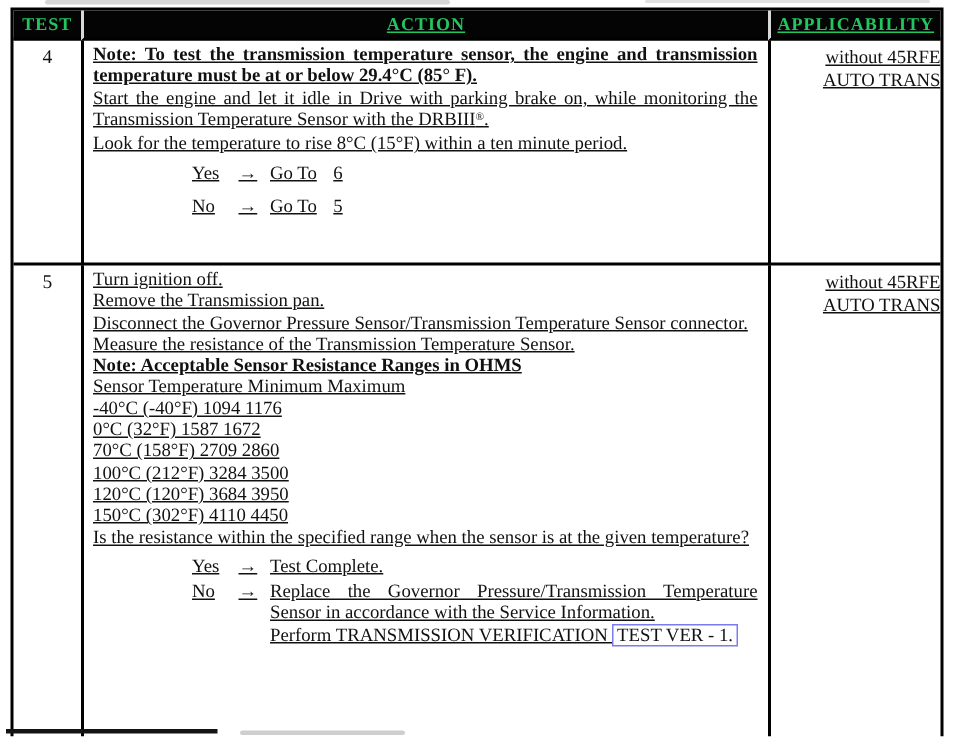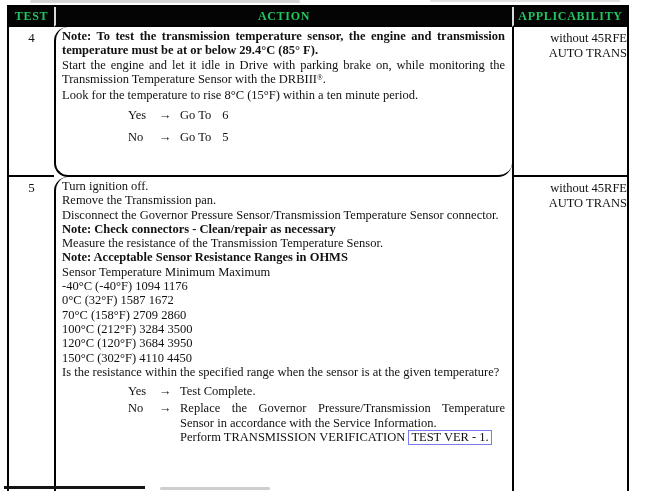--- a/index.html
+++ b/index.html
@@ -9,31 +9,31 @@
     overflow:hidden;
   }
   .dtable{
     position:absolute;left:7px;top:5px;width:622px;height:520px;
     box-sizing:border-box;border:2px solid #000;background:#fff;
     display:grid;
     grid-template-columns:45px 458px 1fr;
     grid-template-rows:20px 150px 1fr;
   }
   .cell{box-sizing:border-box;overflow:hidden;}
-  .c2,.c3{border-left:2px solid #000;}
+  .c2,.c3{border-left:2px solid #000;text-decoration:underline;}
   .hdr{
     background:#040404;color:#22c55e;font-weight:bold;font-size:12px;
     letter-spacing:0.7px;display:flex;align-items:center;justify-content:center;
     border-bottom:2px solid #000;
   }
   .hdr.c2,.hdr.c3{border-left:2px solid #d9d9d9;}
   .r2{border-bottom:2px solid #000;}
   .test-cell{text-align:center;padding-top:3px;font-size:13px;}
   .appl-cell{text-align:right;padding-top:4px;font-size:12.5px;line-height:14.6px;}
-  .action-cell{padding:2px 7px 12px 6px;font-size:12.5px;line-height:14.3px;border-radius:14px;}
+  .action-cell{padding:2px 7px 12px 6px;font-size:12.5px;line-height:14.3px;}
   .ln{text-align:justify;}
   .bold{font-weight:bold;}
   .reg{font-size:7.5px;position:relative;top:-3px;}
   .yn{display:flex;margin-left:66px;}
   .yn-label{width:31px;flex:none;}
   .yn-arrow{width:21px;flex:none;}
   .yn-body{flex:1;min-width:0;}
   .num{margin-left:11px;}
   .mt6{margin-top:6px;}
   .mt7{margin-top:7px;}
@@ -83,21 +83,20 @@
       <div>AUTO TRANS</div>
     </div>
 
     <div class="cell c1 test-cell">
       <span>5</span>
     </div>
     <div class="cell c2 action-cell">
       <div class="ln">Turn ignition off.</div>
       <div class="ln">Remove the Transmission pan.</div>
       <div class="ln">Disconnect the Governor Pressure Sensor/Transmission Temperature Sensor connector.</div>
-      <div class="ln bold">Note: Check connectors - Clean/repair as necessary</div>
       <div class="ln">Measure the resistance of the Transmission Temperature Sensor.</div>
       <div class="ln bold">Note: Acceptable Sensor Resistance Ranges in OHMS</div>
       <div class="ln">Sensor Temperature Minimum Maximum</div>
       <div class="ln">-40°C (-40°F) 1094 1176</div>
       <div class="ln">0°C (32°F) 1587 1672</div>
       <div class="ln">70°C (158°F) 2709 2860</div>
       <div class="ln">100°C (212°F) 3284 3500</div>
       <div class="ln">120°C (120°F) 3684 3950</div>
       <div class="ln">150°C (302°F) 4110 4450</div>
       <div class="ln">Is the resistance within the specified range when the sensor is at the given temperature?</div>

